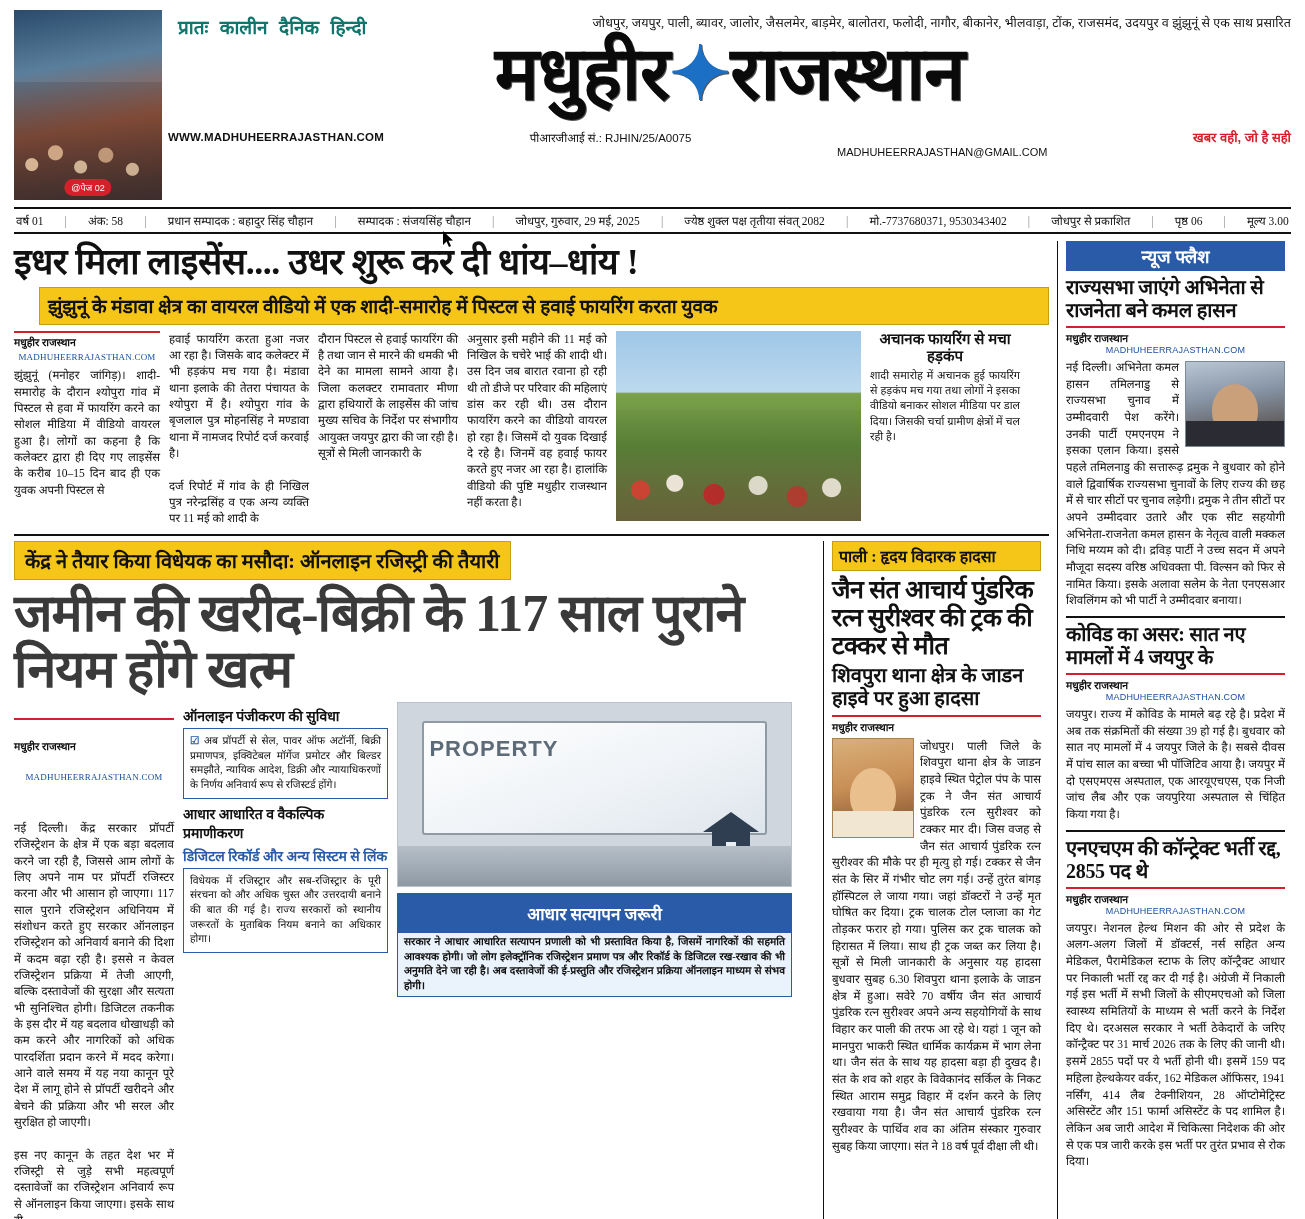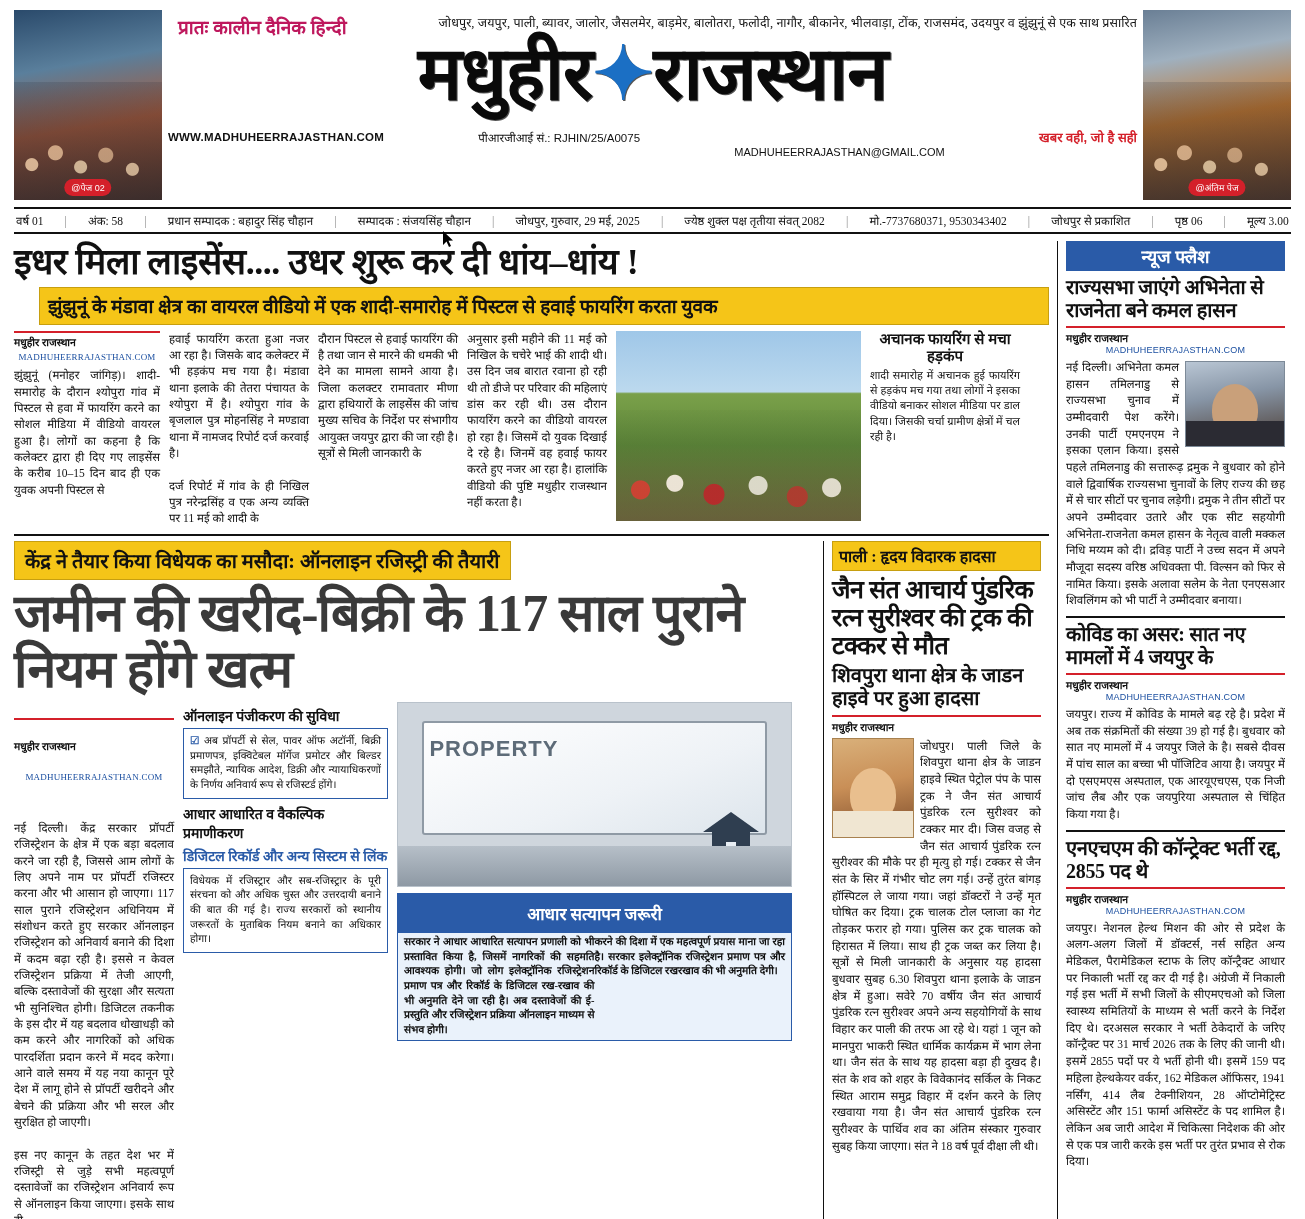--- a/index.html
+++ b/index.html
@@ -34,22 +34,22 @@
       linear-gradient(180deg, rgba(20,30,45,.15), rgba(20,30,45,.55));
   }
   .mh-tag {
     position:absolute; bottom:4px; left:50%; transform:translateX(-50%);
     background:#d4202a; color:#fff; font-size:9px; padding:2px 7px; border-radius:9px;
     white-space:nowrap;
   }
   .mh-center { flex:1 1 auto; text-align:center; position:relative; }
   .mh-toprow { display:flex; align-items:flex-start; justify-content:space-between; gap:10px; }
   .mh-pratah {
-    font-family:Liberation Serif, serif; font-weight:bold; font-size:19px;
-    color:#be185d; white-space:nowrap; padding-left:10px; padding-top:4px;
+    font-family:Liberation Mono, monospace; font-weight:bold; font-size:19px;
+    color:#0f766e; white-space:nowrap; padding-left:10px; padding-top:4px;
   }
   .mh-cities {
     font-family:"Liberation Serif", serif; font-size:12.5px; color:#111;
     text-align:left; padding-top:4px; letter-spacing:.1px;
   }
   .mh-title {
     font-family:"Liberation Serif", serif;
     font-weight:bold; font-size:74px; line-height:0.98; color:#0a0a0a;
     margin-top:-2px; letter-spacing:-1px;
     text-shadow:1px 1px 0 #555;
@@ -256,24 +256,20 @@
       </div>
 
       <div class="mh-meta">
         <div class="mh-url">WWW.MADHUHEERRAJASTHAN.COM</div>
         <div class="mh-rni">पीआरजीआई सं.: RJHIN/25/A0075</div>
         <div class="mh-mail">MADHUHEERRAJASTHAN@GMAIL.COM</div>
         <div class="mh-slogan">खबर वही, जो है सही</div>
       </div>
     </div>
 
-    <div class="mh-photo right">
-      <div class="crowd"></div>
-      <div class="mh-tag">@अंतिम पेज</div>
-    </div>
   </div>
 
   <svg class="mouse-cursor" viewBox="0 0 12 18">
     <polygon points="0,0 0,14 3.5,10.5 6,16 8,15 5.5,9.8 10,9.5" fill="#000"></polygon>
   </svg>
 
   <div class="infobar">
     <span>वर्ष 01</span>
     <span class="sep">|</span>
     <span>अंक: 58</span>
@@ -368,21 +364,20 @@
                   <polygon points="29,2 57,22 48,22 48,48 10,48 10,22 1,22" fill="#2f3e50"></polygon>
                   <rect x="24" y="32" width="10" height="16" fill="#e8eef4"></rect>
                 </svg>
                 <div class="base"></div>
               </div>
 
               <div class="aadhaar-box" style="margin-top:6px">
                 <div class="aadhaar-title">आधार सत्यापन जरूरी</div>
                 <div class="aadhaar-body">
                   <div class="c" style="flex:1">सरकार ने आधार आधारित सत्यापन प्रणाली को भी प्रस्तावित किया है, जिसमें नागरिकों की सहमति आवश्यक होगी। जो लोग इलेक्ट्रॉनिक रजिस्ट्रेशन प्रमाण पत्र और रिकॉर्ड के डिजिटल रख-रखाव की भी अनुमति देने जा रही है। अब दस्तावेजों की ई-प्रस्तुति और रजिस्ट्रेशन प्रक्रिया ऑनलाइन माध्यम से संभव होगी।</div>
-                  <div class="c" style="flex:1">करने की दिशा में एक महत्वपूर्ण प्रयास माना जा रहा है। सरकार इलेक्ट्रॉनिक रजिस्ट्रेशन प्रमाण पत्र और रिकॉर्ड के डिजिटल रखरखाव की भी अनुमति देगी।</div>
                 </div>
               </div>
             </div>
           </div>
 
           
           
         </div>
 
         <div class="pali-col">

